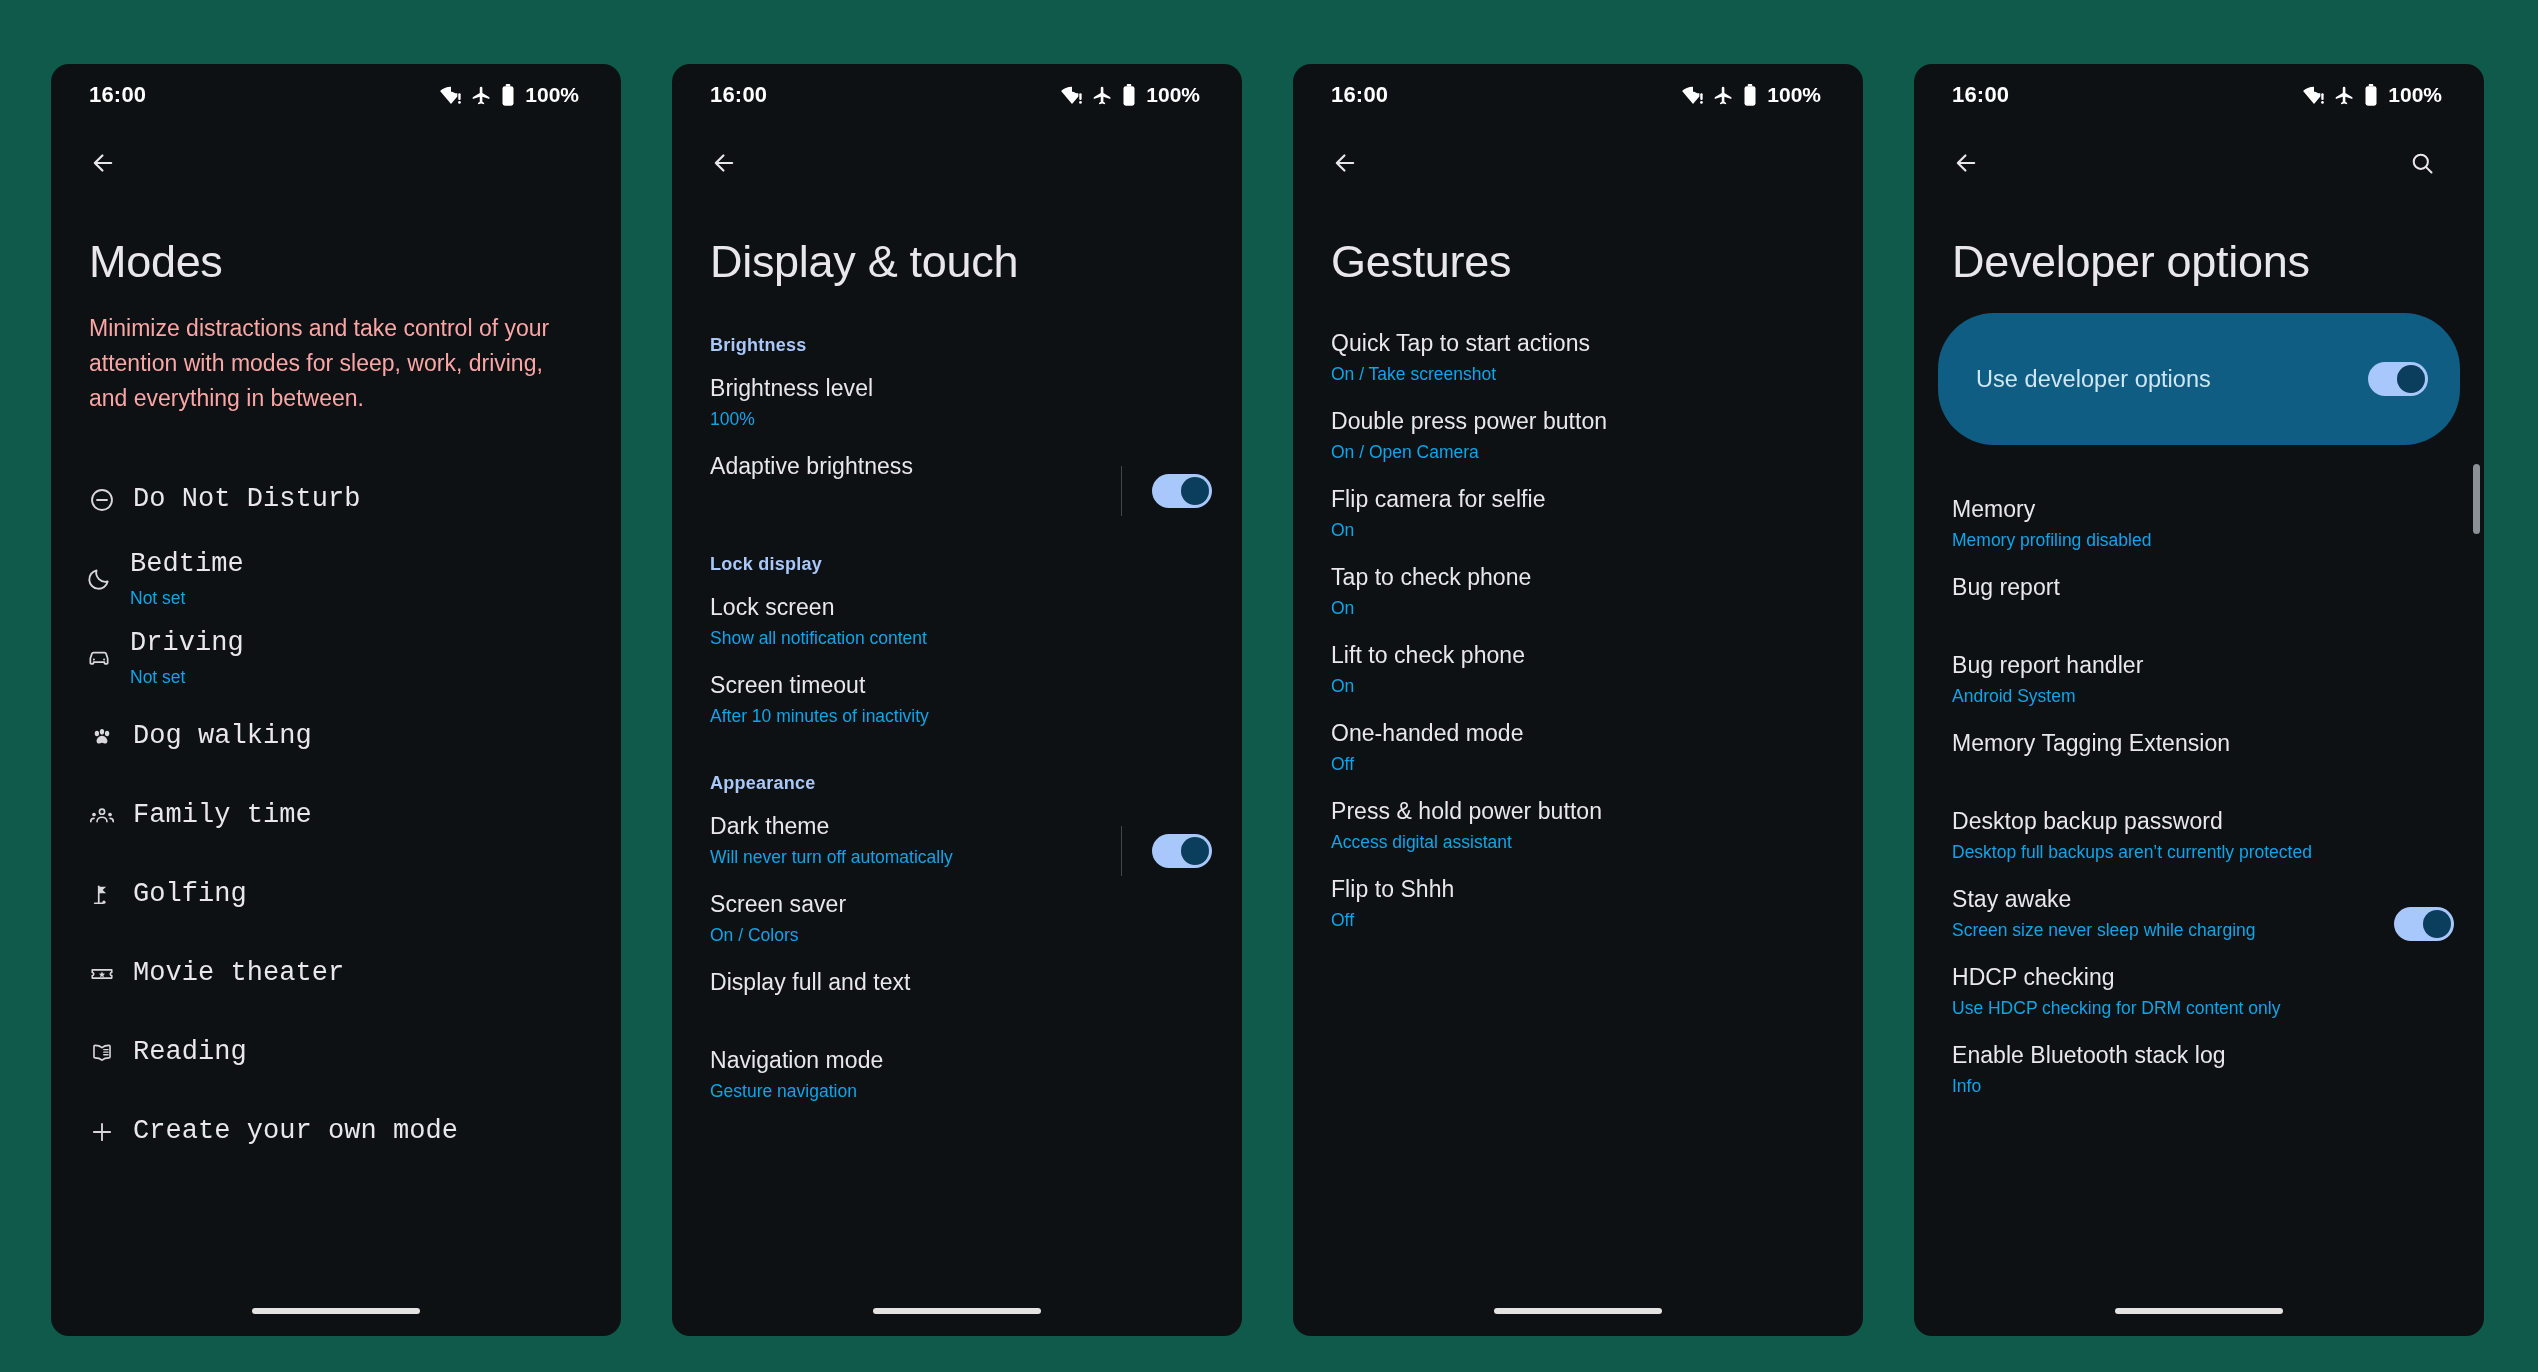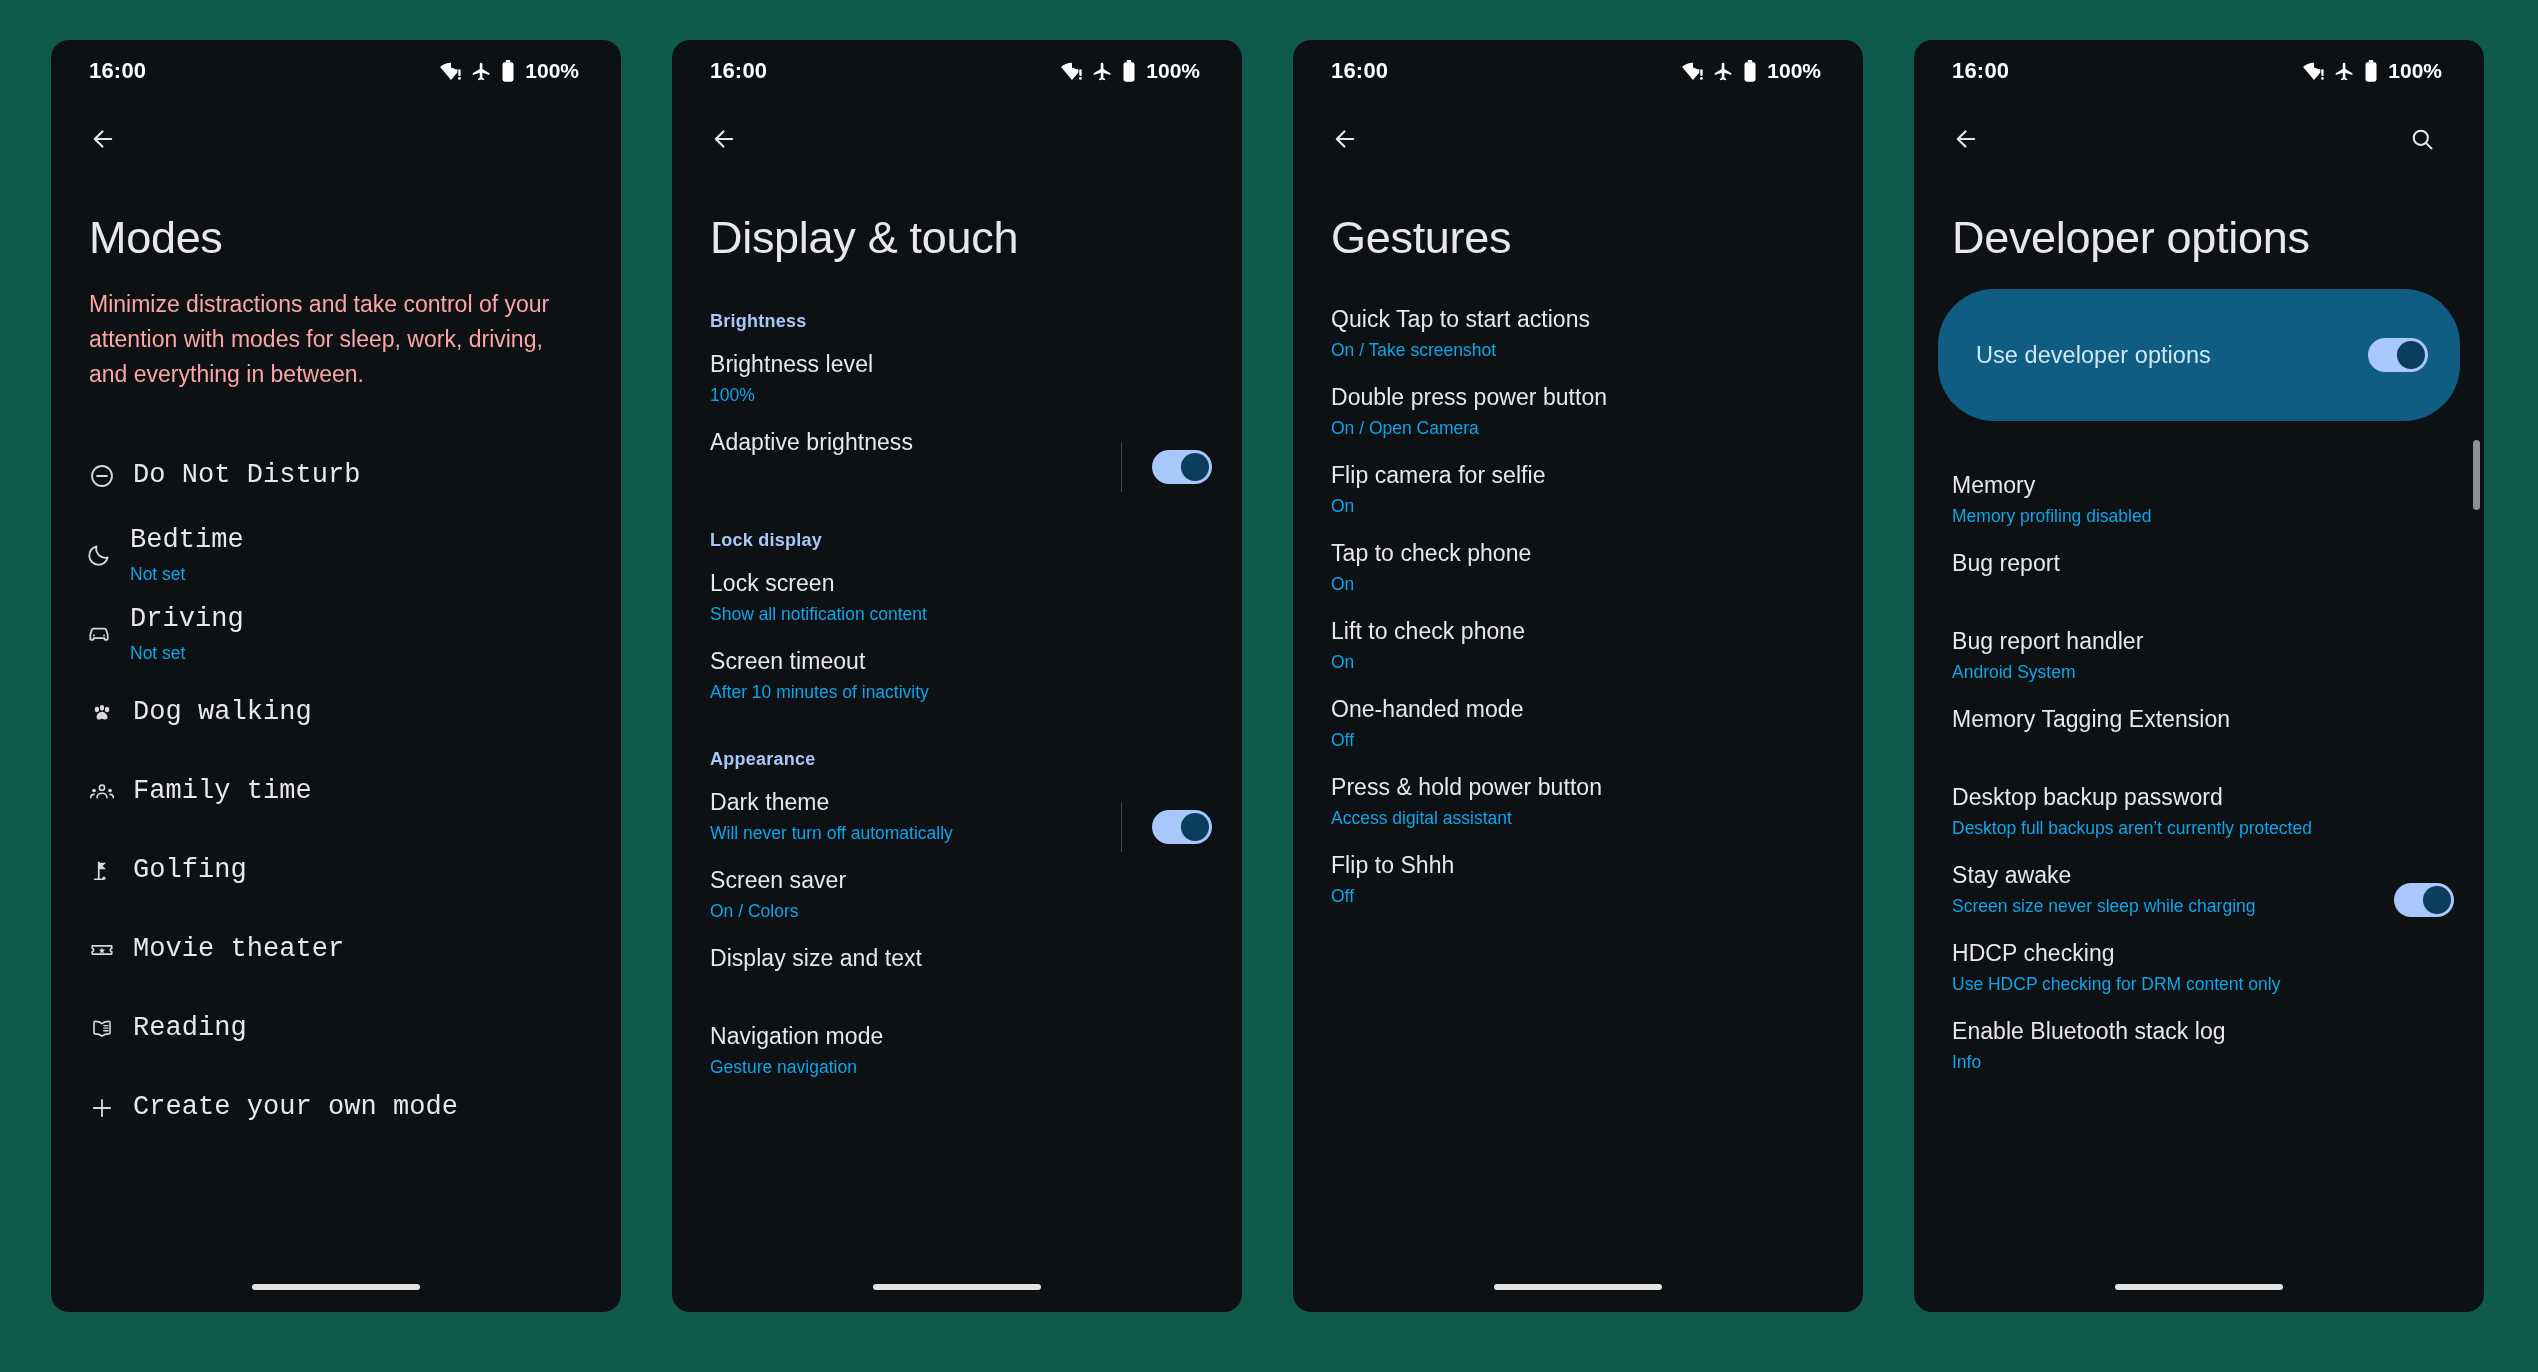--- a/index.html
+++ b/index.html
@@ -9,21 +9,21 @@
     font-family: "Liberation Sans", sans-serif;
     overflow: hidden;
   }
   .stage {
     position: relative;
     width: 2538px; height: 1372px;
     background: #0f5a4a;
   }
   .phone {
     position: absolute;
-    top: 40px;
+    top: 64px;
     width: 570px;
     height: 1272px;
     background: #0d1114;
     border-radius: 18px;
     overflow: hidden;
     color: #e4e2e6;
   }
   #phone-1 { left: 51px; }
   #phone-2 { left: 672px; }
   #phone-3 { left: 1293px; }
@@ -478,21 +478,21 @@
 
       <div class="row">
         <div class="row-txt">
           <div class="row-title">Screen saver</div>
           <div class="row-sub">On / Colors</div>
         </div>
       </div>
 
       <div class="row">
         <div class="row-txt">
-          <div class="row-title">Display size and text</div>
+          <div class="row-title">Display full and text</div>
         </div>
       </div>
 
       <div class="row">
         <div class="row-txt">
           <div class="row-title">Navigation mode</div>
           <div class="row-sub">Gesture navigation</div>
         </div>
       </div>
     </div>

